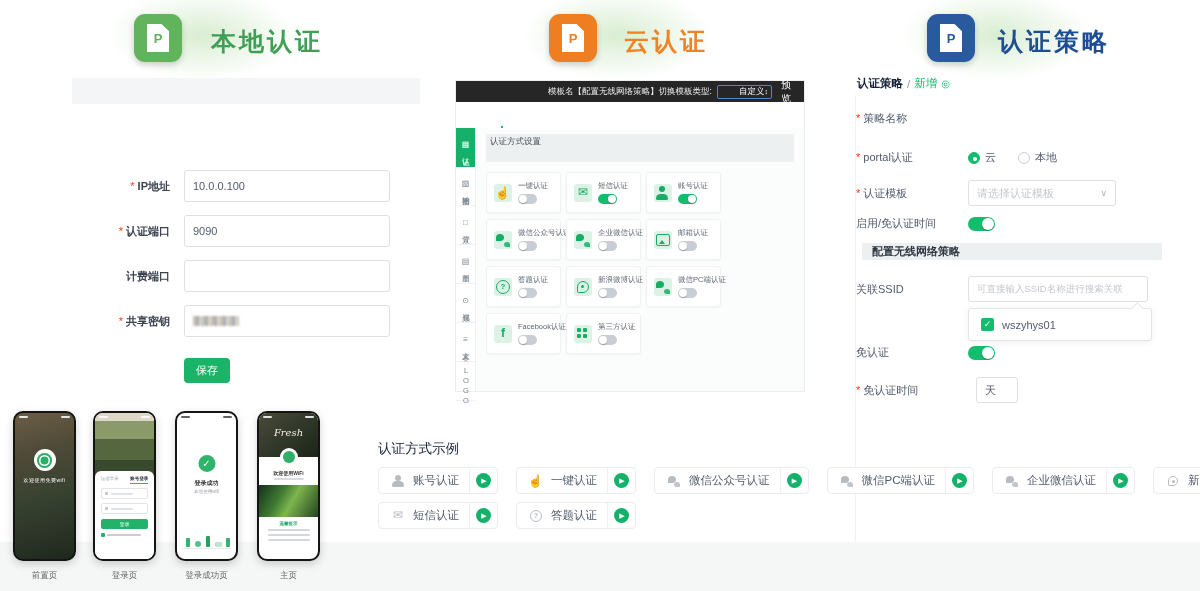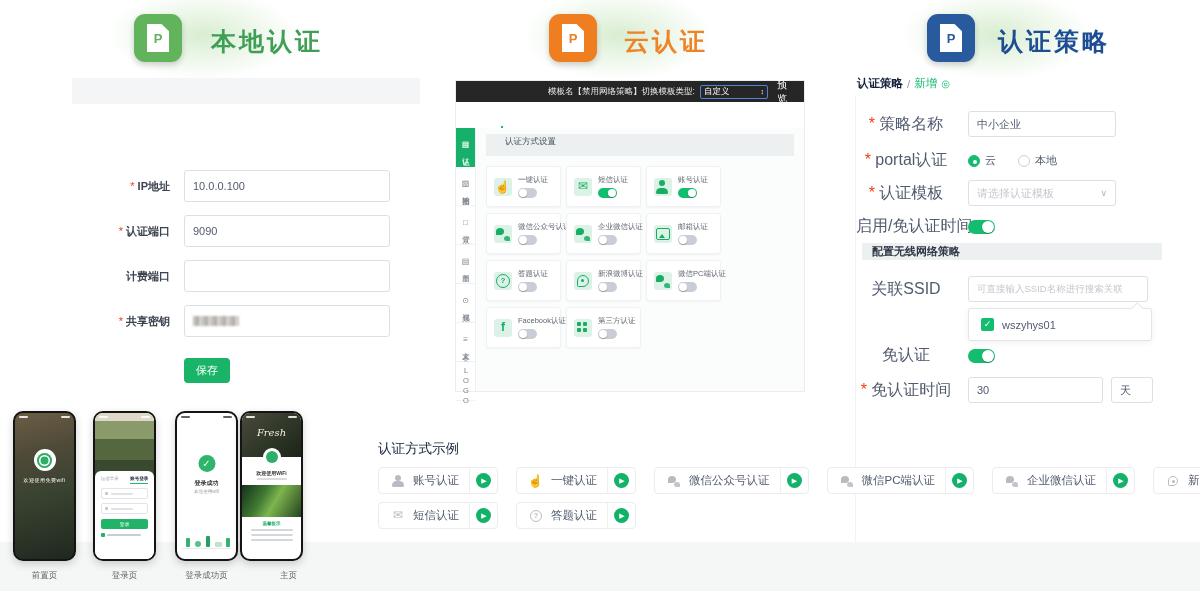--- a/index.html
+++ b/index.html
@@ -66,54 +66,54 @@
   .savebtn{position:absolute;left:184px;top:358px;width:46px;height:25px;background:#19b467;color:#fff;
            font-size:11px;border:none;border-radius:4px;display:flex;align-items:center;justify-content:center}
 
   
   .cpanel{position:absolute;left:455px;top:80px;width:350px;height:312px;background:#fff;
           border:1px solid #ebedee;box-sizing:border-box}
   .darkbar{height:21px;background:#262627;display:flex;align-items:center;padding:0 8px;color:#eee}
   .dname{font-size:8.5px;margin-left:84px;white-space:nowrap}
   .dswitch{font-size:8.5px;margin-left:auto;margin-right:5px;white-space:nowrap}
   .darksel{width:71px;height:14px;border:1px solid #4f83d8;border-radius:2px;display:flex;align-items:center;
-           justify-content:space-between;padding:0 3px;font-size:8.5px;color:#fff;box-sizing:border-box}
+           justify-content:flex-end;padding:0 3px;font-size:8.5px;color:#fff;box-sizing:border-box}
   .dsort{font-size:7px}
   .dpreview{font-size:10px;margin-left:9px;color:#fff}
   .ctabs{position:absolute;left:0;top:21px;right:0;height:26px;background:#fff;border-bottom:1px solid #f0f1f2;
          display:flex;align-items:stretch;padding-left:16px}
   .ctab{position:relative;padding:0 10px;display:flex;align-items:center;font-size:10px;color:#808695}
   .ctab.active{color:#17233d;font-weight:bold}
   .ctab.active::after{content:"";position:absolute;left:9px;right:9px;bottom:0;height:2px;background:#19be6b}
   .csidebar{position:absolute;left:0;top:47px;bottom:0;width:19px;border-right:1px solid #eef0f1;background:#fff}
   .sitem{height:38px;border-bottom:1px solid #f0f2f3;display:flex;flex-direction:column;align-items:center;
          justify-content:center;gap:2px;color:#7a828c}
   .sitem.active{background:#17b06a;color:#fff;border-color:#17b06a}
   .sicon{font-size:8px;line-height:8px}
   .slabel{writing-mode:vertical-rl;text-orientation:upright;font-size:7.5px;letter-spacing:1px;line-height:8px}
   .ccontent{position:absolute;left:20px;top:47px;right:0;bottom:0;background:#fbfcfc}
-  .csec{margin:6px 10px 0;height:22px;background:#edf0f0;font-size:8.5px;line-height:15px;
-        padding-left:19px;color:#47505a}
+  .csec{margin:6px 10px 0;height:28px;background:#edf0f0;font-size:8.5px;line-height:15px;
+        padding-left:4px;color:#47505a}
   .mgrid{margin:10px;display:flex;flex-wrap:wrap;gap:6px 5px}
   .mcard{width:75px;height:41px;background:#fff;border:1px solid #f0f1f3;border-radius:3px;
          box-shadow:0 1px 2px rgba(0,0,0,.04);display:flex;align-items:center;gap:6px;
          padding-left:7px;box-sizing:border-box}
   .tile{width:18px;height:18px;border-radius:3px;background:#ddf2e6;color:#17ad63;position:relative;flex:none}
   .mcol{display:flex;flex-direction:column;gap:3px}
   .mlabel{font-size:7.5px;color:#5f6670;white-space:nowrap}
 
   
   .pline{position:absolute;left:855px;top:95px;width:1px;height:496px;background:#f1f2f3}
   .crumb{position:absolute;left:857px;top:76px;font-size:11.5px;display:flex;align-items:center;gap:4px}
   .crumb-root{font-weight:bold;color:#17233d}
   .crumb-sep{color:#99a}
   .crumb-cur{color:#15bd6d}
   .crumb-pin{color:#15bd6d;font-size:10px}
   .prow{position:absolute;left:856px;display:flex;align-items:center}
-  .plbl{width:100px;text-align:center;font-size:16px;color:#515a6e;margin-right:12px;white-space:nowrap}
+  .plbl{width:100px;text-align:left;font-size:11px;color:#515a6e;margin-right:12px;white-space:nowrap}
   .prow.required .plbl::before{content:"* ";color:#ed4014}
   .psec{position:absolute;left:862px;top:243px;width:300px;height:17px;background:#edf0f0;
         font-size:11px;font-weight:bold;color:#2f3744;line-height:17px;padding-left:10px;box-sizing:border-box}
   .popts{display:flex;gap:22px}
   .popt{display:flex;align-items:center;gap:5px;font-size:11px;color:#515a6e}
   .radio{width:12px;height:12px;border:1px solid #ccd0d6;border-radius:50%;background:#fff;position:relative;box-sizing:border-box;flex:none}
   .popt.selected .radio{background:#14bd6e;border-color:#14bd6e}
   .popt.selected .radio::after{content:"";position:absolute;top:4px;left:4px;width:4px;height:4px;background:#fff;border-radius:50%}
   .dropdown{position:absolute;left:968px;top:308px;width:184px;height:33px;background:#fff;border:1px solid #e3e5e8;
             border-radius:3px;box-shadow:0 2px 6px rgba(0,0,0,.06);display:flex;align-items:center;gap:8px;
@@ -237,21 +237,21 @@
         <div class="inbox">
           <span class="ival"></span>
           <span class="redbar"></span>
         </div>
       </div>
     </div>
   <button class="savebtn">保存</button>
 
   <div class="cpanel">
     <div class="darkbar">
-      <span class="dname">模板名【禁用网络策略】</span>
+      <span class="dname">模板名【配置无线网络策略】</span>
       <span class="dswitch">切换模板类型:</span>
       <span class="darksel">
         <span>自定义</span>
         <span class="dsort">↕</span>
       </span>
       <span class="dpreview">预览</span>
     </div>
 
     <div class="ctabs">
 
@@ -381,23 +381,20 @@
   <div class="pline"></div>
   <div class="crumb">
     <span class="crumb-root">认证策略</span>
     <span class="crumb-sep">/</span>
     <span class="crumb-cur">新增</span>
     <span class="crumb-pin">◎</span>
   </div>
 
   <div class="prow required" style="top:111px">
     <span class="plbl">策略名称</span>
-    <div class="inbox" style="width:148px;height:26px">
-      <span>中小企业</span>
-    </div>
   </div>
 
   <div class="prow required" style="top:180px">
     <span class="plbl">认证模板</span>
     <div class="inbox" style="width:148px;height:26px">
       <span class="ph">请选择认证模板</span>
       <span class="chev">∨</span>
     </div>
   </div>
 
@@ -435,23 +432,20 @@
     <span class="dditem">wszyhys01</span>
   </div>
 
   <div class="prow" style="top:345px">
     <span class="plbl">免认证</span>
     <span class="tg lg on"></span>
   </div>
 
   <div class="prow required" style="top:377px">
     <span class="plbl">免认证时间</span>
-    <div class="inbox" style="width:135px;height:26px">
-      <span>30</span>
-    </div>
     <div class="inbox" style="width:42px;height:26px;margin-left:8px">
       <span>天</span>
     </div>
   </div>
 
   <div class="band"></div>
 
   <div class="phone p1" style="left:13px;top:411px">
     <div class="sb" style="color:#fff">
         <i></i>
@@ -500,21 +494,21 @@
     <div class="p3sub">欢迎使用wifi</div>
     <div class="p3art">
       <i style="left:4px;width:4px;height:9px;background:#35b273"></i>
       <i style="left:13px;width:6px;height:6px;background:#57c08d;border-radius:50%"></i>
       <i style="left:24px;width:4px;height:11px;background:#2a9d63"></i>
       <i style="left:33px;width:7px;height:5px;background:#bfe3cf"></i>
       <i style="left:44px;width:4px;height:9px;background:#35b273"></i>
     </div>
   </div>
 
-  <div class="phone" style="left:240px;top:411px">
+  <div class="phone" style="left:257px;top:411px">
     <div class="p4top">
       <div class="sb" style="color:#fff">
           <i></i>
           <i></i>
         </div>
       <div class="p4brand">Fresh</div>
     </div>
     <div class="p4badge">
         <i></i>
       </div>

